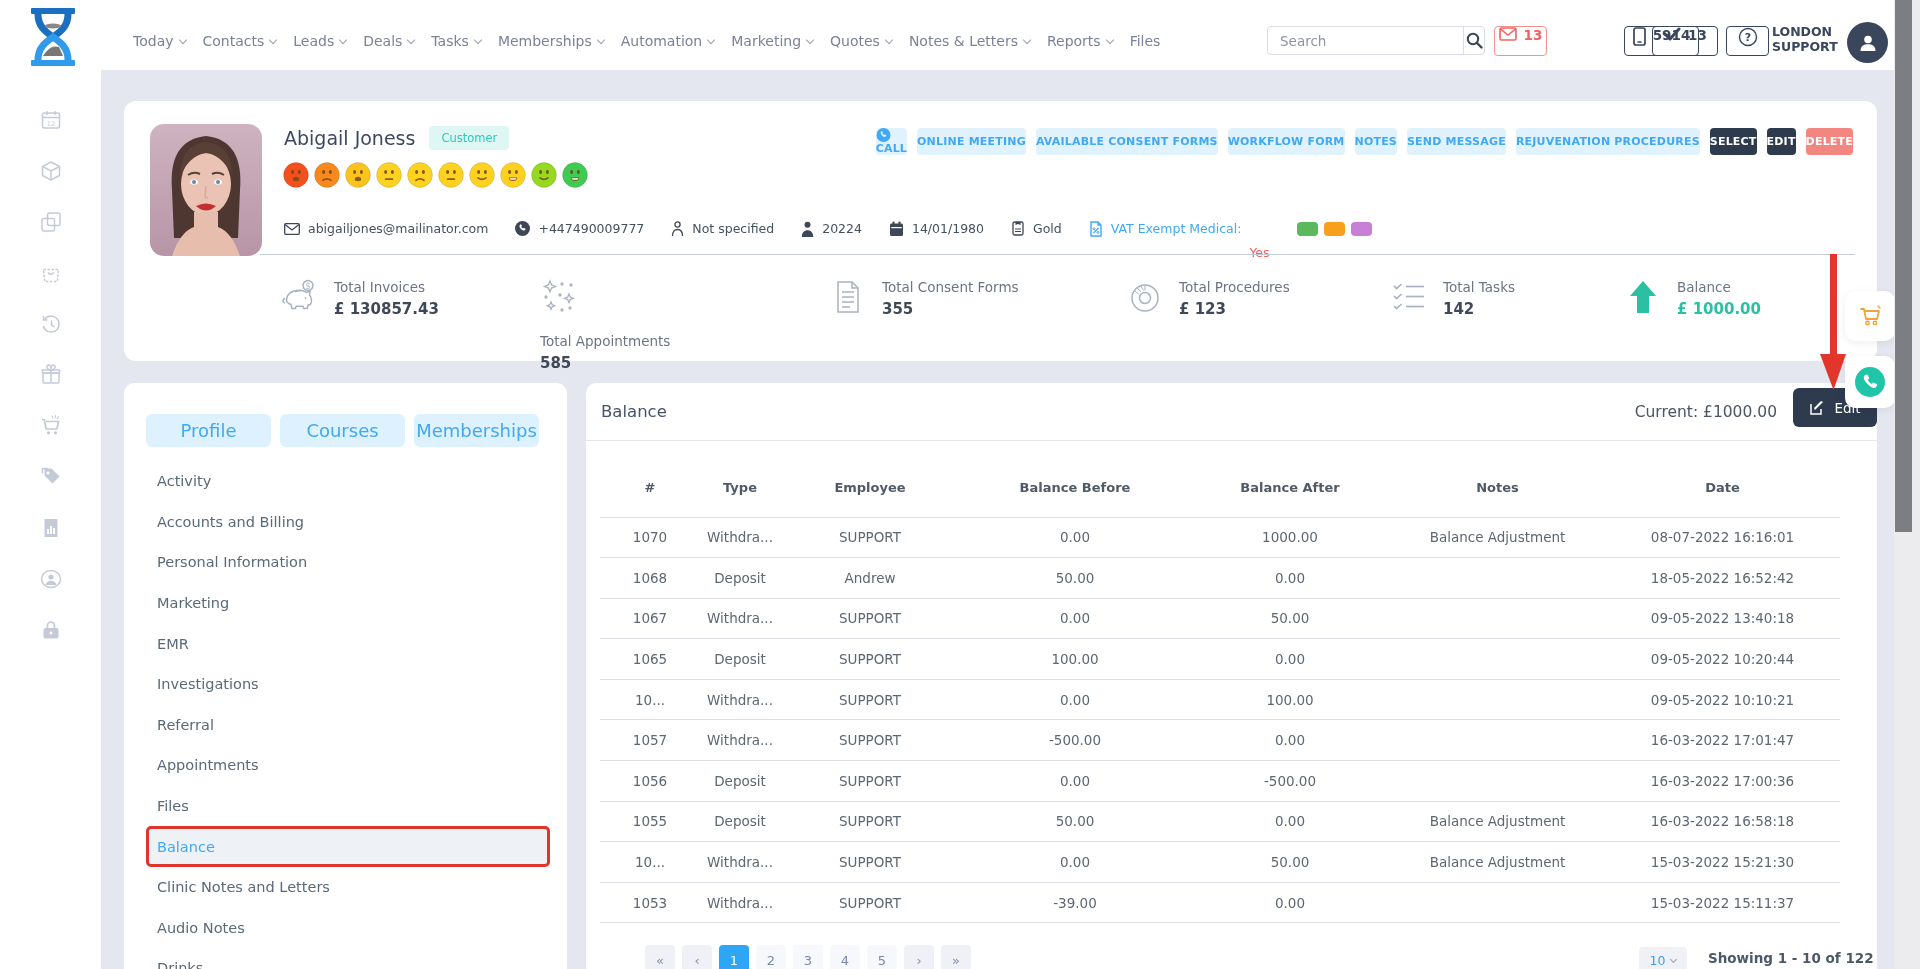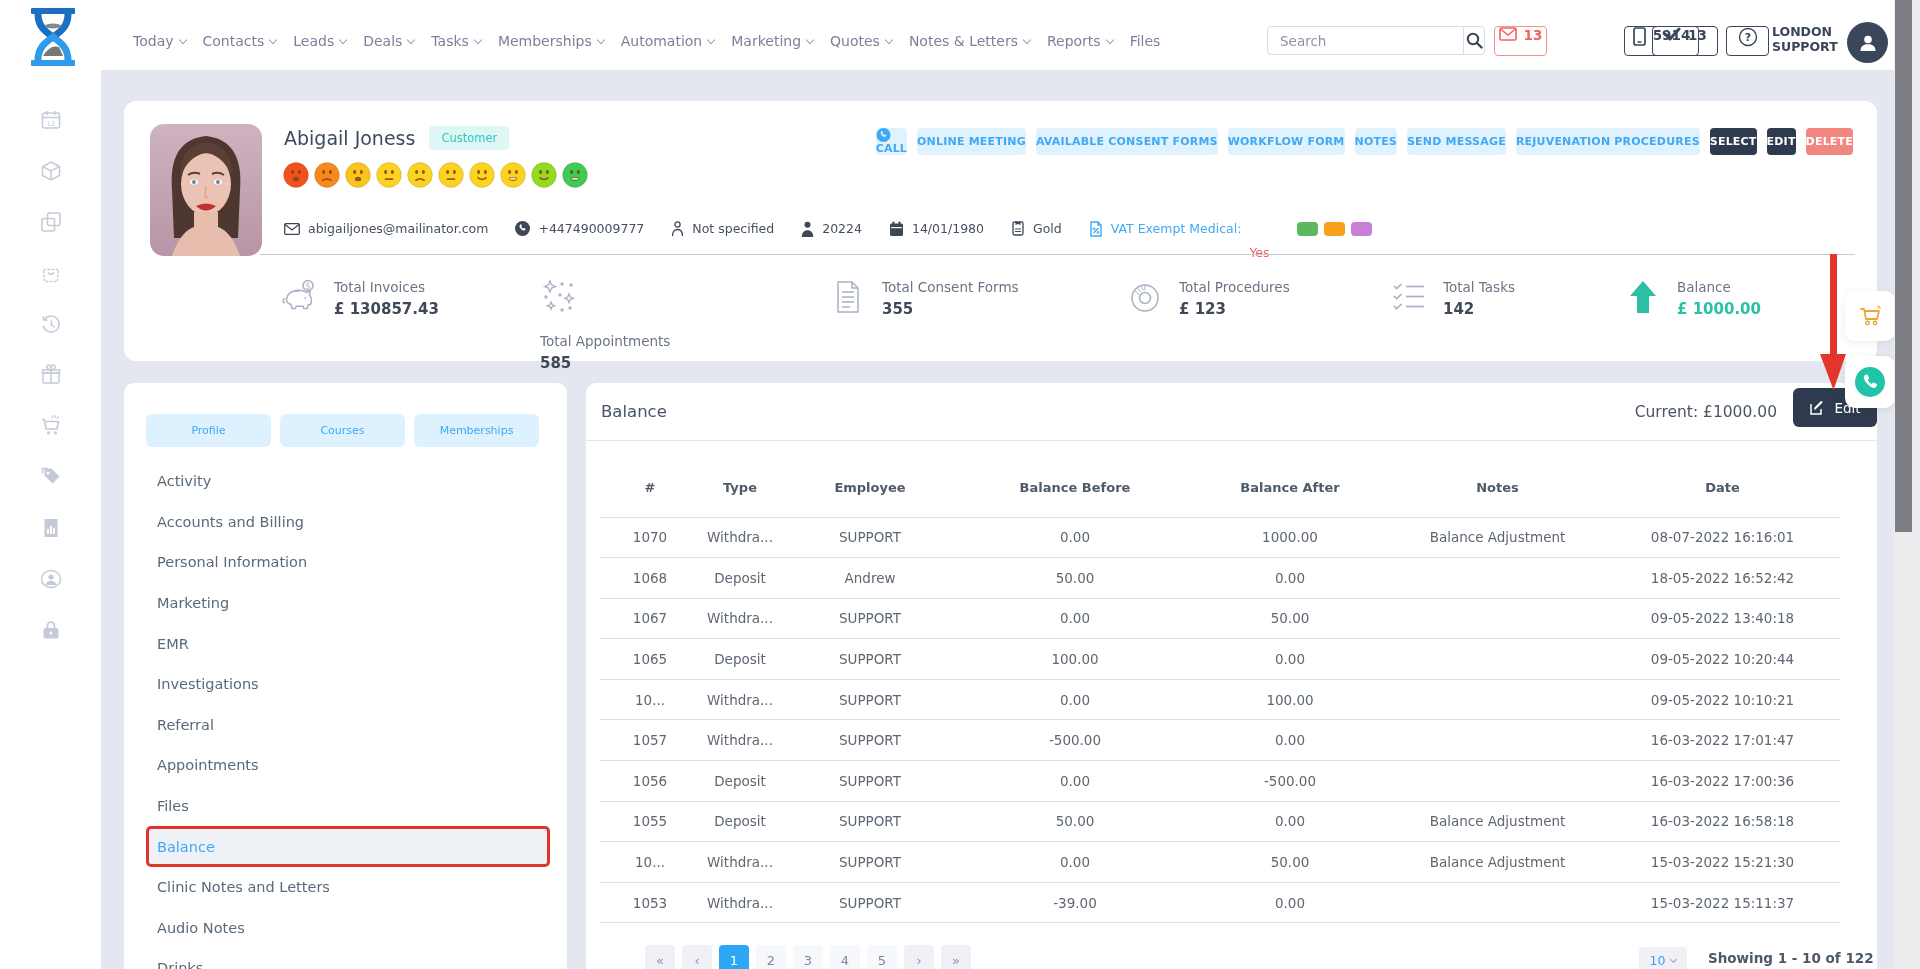--- a/index.html
+++ b/index.html
@@ -44,21 +44,21 @@
 .card-divider { position:absolute; left:136px; right:22px; top:153px; height:1px; background:#c6cad3; }
 .stat { position:absolute; top:176px; display:flex; gap:14px; }
 .stat svg { width:40px; height:40px; }
 .stat .lbl { font-size:13.5px; color:#6b7585; margin-top:2px; }
 .stat .val { font-size:15px; font-weight:bold; color:#3e4857; margin-top:5px; }
 .stat.teal .val { color:#2bbfa3; }
 
 
 .left-panel { position:absolute; left:124px; top:383px; width:443px; height:640px; background:#fff; border-radius:10px; }
 .tabs { position:absolute; left:22px; top:31px; right:28px; display:flex; gap:9px; }
-.tab { flex:1; height:33px; background:#def1fe; color:#3fa9f5; font-size:11px; display:flex; align-items:center; justify-content:center; border-radius:6px; cursor:pointer; }
+.tab { flex:1; height:33px; background:#def1fe; color:#3fa9f5; font-size:18px; display:flex; align-items:center; justify-content:center; border-radius:6px; cursor:pointer; }
 .menu { position:absolute; left:0; top:78px; width:100%; list-style:none; }
 .mi { height:40.6px; margin:0 17px 0 22px; display:flex; align-items:center; padding-left:8px; border:3px solid transparent; border-radius:5px; font-size:14.5px; color:#5a6a79; cursor:pointer; }
 .mi.active { border-color:#e0352c; background:#eef1f5; color:#3fa9f5; }
 
 
 .bal-panel { position:absolute; left:586px; top:383px; width:1291px; height:640px; background:#fff; border-radius:10px; }
 .bp-title { position:absolute; left:15px; top:19px; font-size:16.5px; color:#47536b; }
 .bp-current { position:absolute; right:100px; top:20px; font-size:15.5px; color:#4b5563; }
 .edit-btn { position:absolute; right:0; top:5px; width:84px; height:39px; background:#2e3b4f; border-radius:6px; color:#fff; font-size:13.5px; display:flex; align-items:center; justify-content:center; gap:9px; cursor:pointer; }
 .bal-table { position:absolute; left:14px; top:57px; width:1240px; border-collapse:collapse; table-layout:fixed; }

